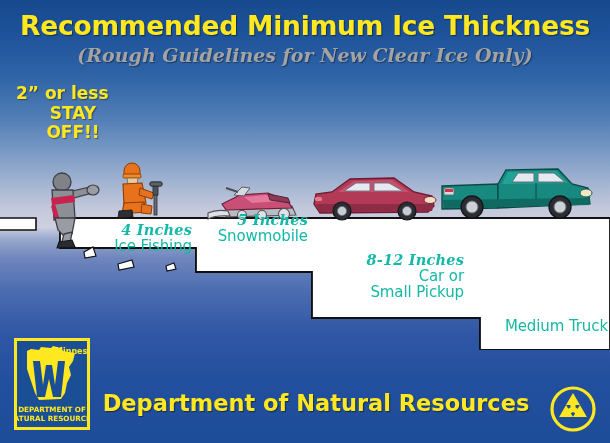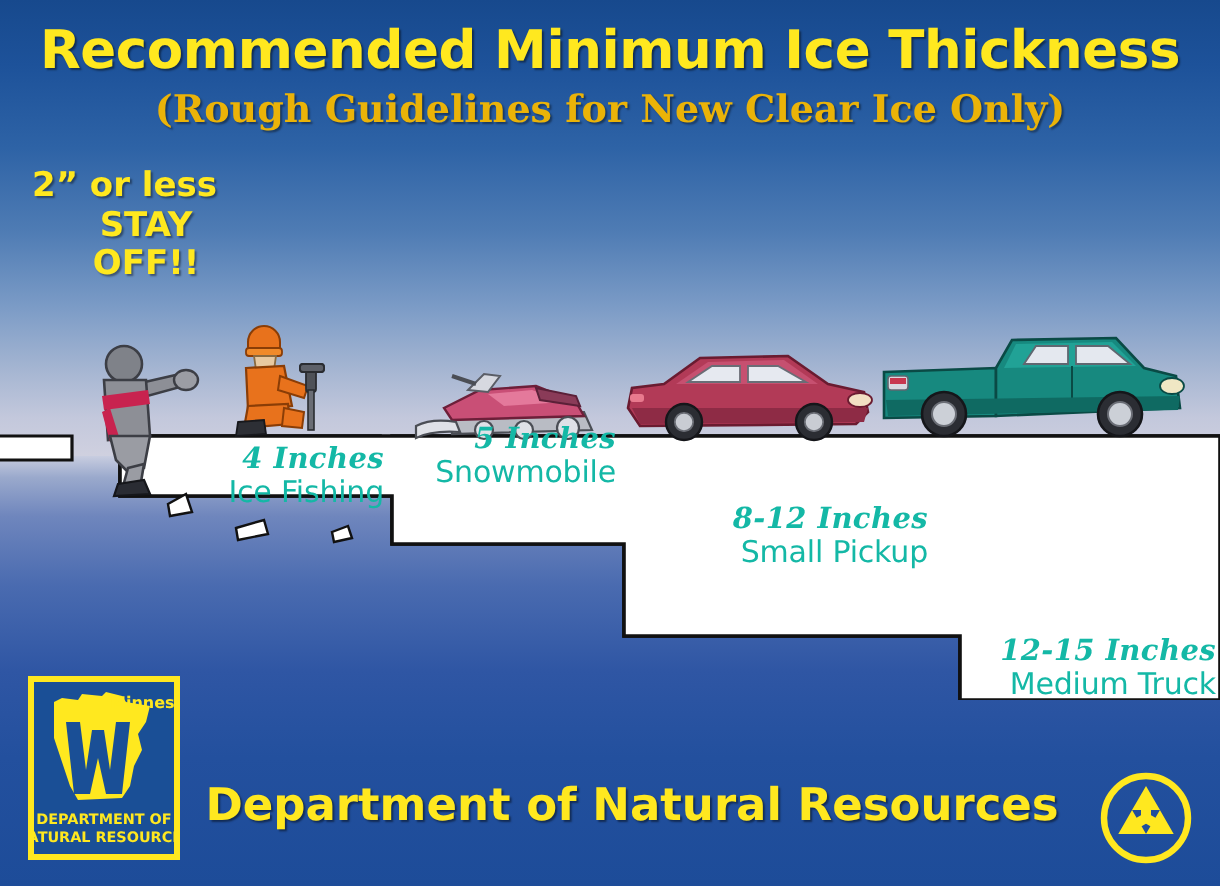--- a/index.html
+++ b/index.html
@@ -48,23 +48,23 @@
   
   .title{
     position:absolute;left:0;top:10px;width:610px;text-align:center;
     color:#ffe81f;
     font-family:"DejaVu Sans", sans-serif;
     font-weight:bold;font-size:26.5px;letter-spacing:-0.2px;
     text-shadow:1px 1px 1px rgba(0,0,0,.45);
   }
   .subtitle{
     position:absolute;left:0;top:44px;width:610px;text-align:center;
-    color:#eab308;
+    color:#a3a3a3;
     font-family:"DejaVu Serif", serif;
-    font-weight:bold;font-size:19px;
+    font-weight:bold;font-style:italic;font-size:19px;
     text-shadow:1px 1px 1px rgba(0,0,0,.4);
   }
 
   
   .warn{
     position:absolute;left:12px;top:84px;width:122px;
     color:#ffe81f;
     font-family:"DejaVu Sans", sans-serif;
     font-weight:bold;font-size:17px;line-height:1.15;
     text-shadow:1px 1px 1px rgba(0,0,0,.4);
@@ -285,25 +285,25 @@
     <span class="desc">Ice Fishing</span>
   </div>
 
   <div class="lbl" id="lbl-snow">
     <span class="num">5 Inches</span>
     <span class="desc">Snowmobile</span>
   </div>
 
   <div class="lbl" id="lbl-car">
     <span class="num">8-12 Inches</span>
+    <span class="desc">Car or</span>
     <span class="desc">Small Pickup</span>
   </div>
 
   <div class="lbl" id="lbl-truck">
-    <span class="num">12-15 Inches</span>
     <span class="desc">Medium Truck</span>
   </div>
 
   <div class="footer">Department of Natural Resources</div>
 
   <div class="logo">
     <svg width="70" height="86" viewBox="0 0 70 86" xmlns="http://www.w3.org/2000/svg">
 
       <path d="M10 10 L14 8 L22 9 L24 6 L34 7 L36 5 L44 7 L46 10
                L58 12 L56 20 L52 26 L54 34 L50 42 L48 52 L44 58

